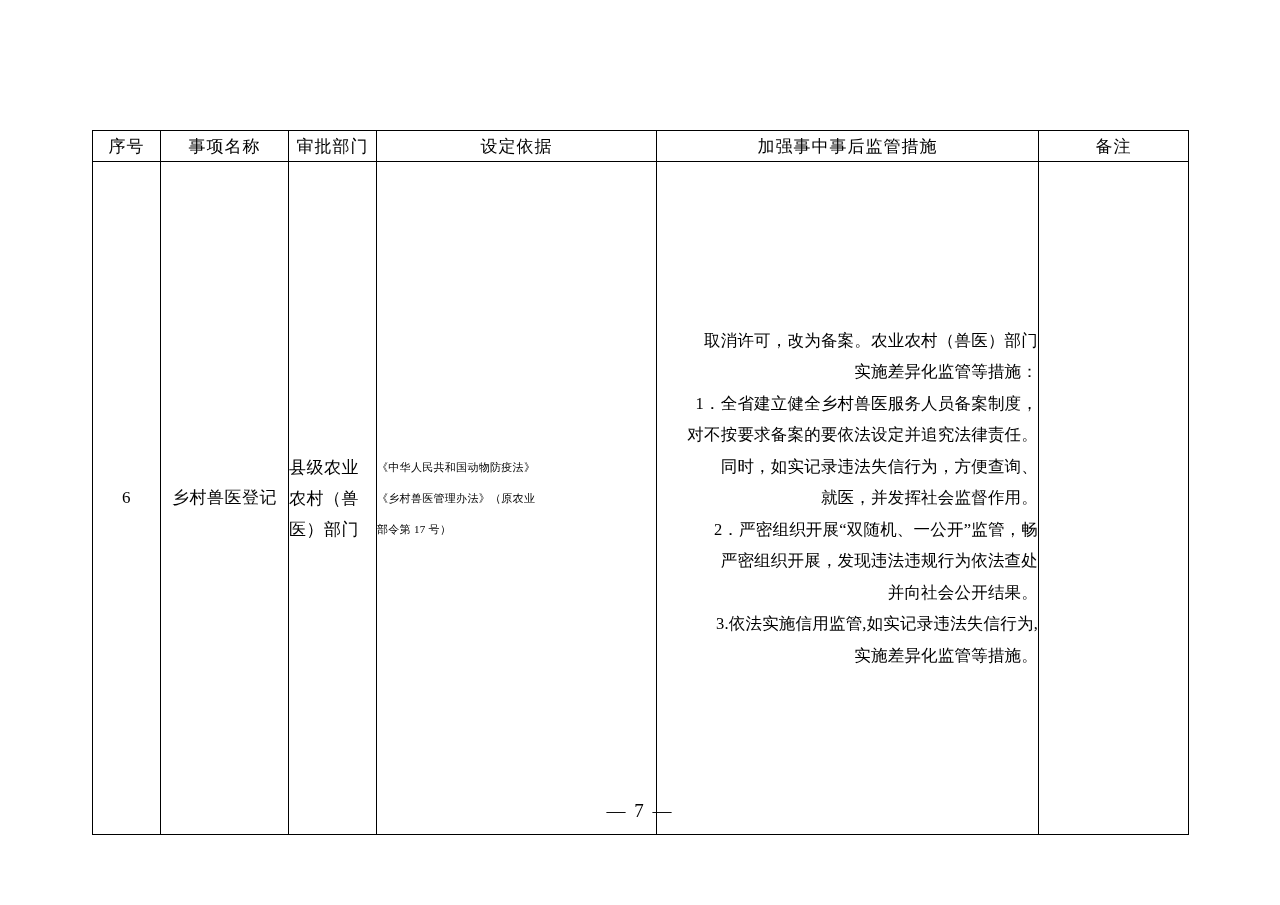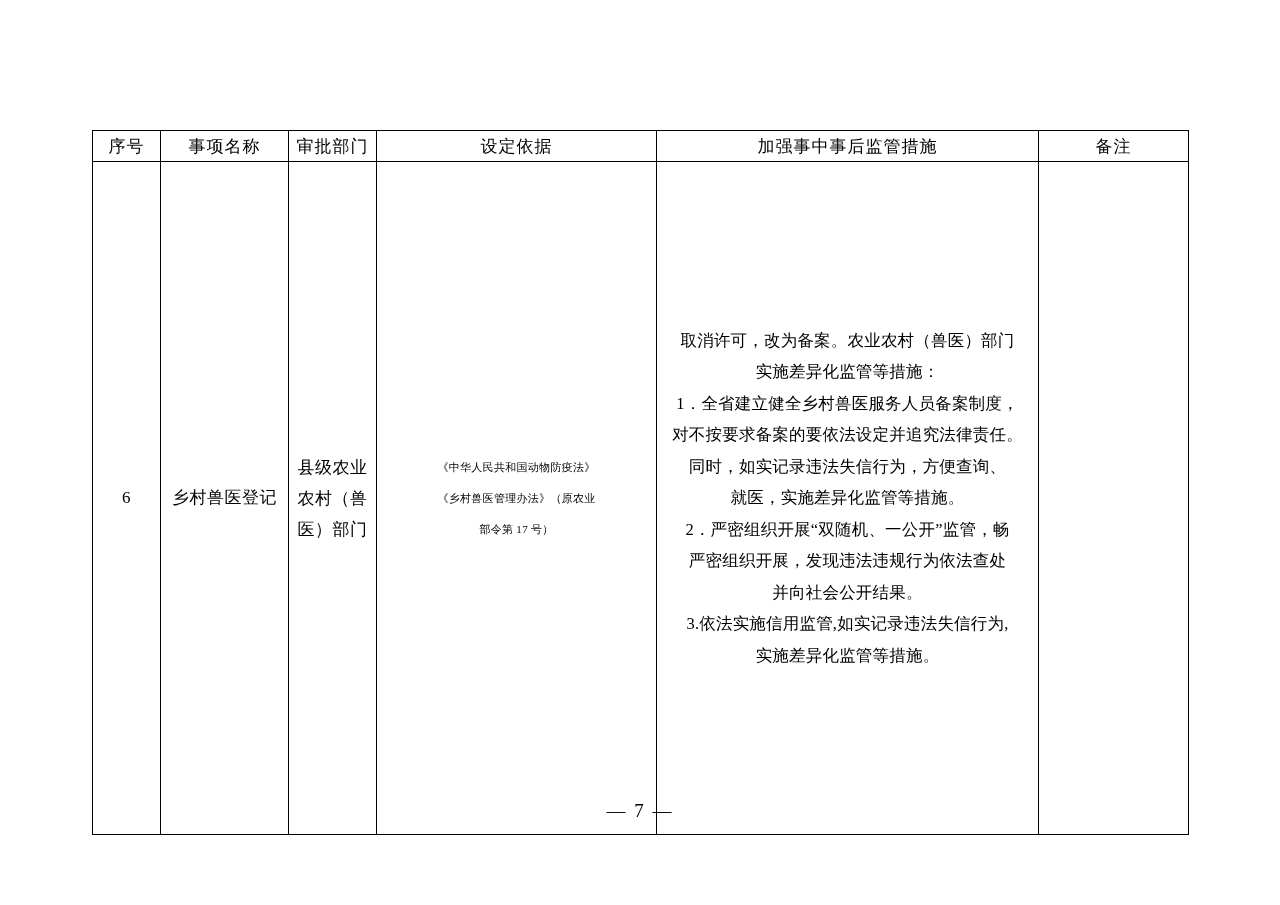--- a/index.html
+++ b/index.html
@@ -69,33 +69,32 @@
     letter-spacing: 0.5px;
   }
   .c-basis {
     text-align: left;
     font-size: 11px;
     line-height: 31px;
     padding: 0 10px;
     letter-spacing: 0.3px;
   }
   .c-meas {
-    text-align: center;
+    text-align: right;
     font-size: 16.5px;
     line-height: 31.5px;
     padding: 0 12px 0 10px;
     letter-spacing: 0.2px;
   }
   .meas-block p {
     margin: 0;
     text-indent: 0;
   }
   .dept-block p, .basis-block p {
     margin: 0;
-    text-align: center;
   }
   .page-number {
     position: absolute;
     left: 0;
     top: 800px;
     width: 1280px;
     text-align: center;
     font-size: 19px;
     letter-spacing: 2px;
     font-family: "Liberation Serif", "DejaVu Serif", serif;
@@ -143,21 +142,21 @@
             <p>部令第 17 号）</p>
           </div>
         </td>
         <td class="c-meas">
           <div class="meas-block">
             <p>取消许可，改为备案。农业农村（兽医）部门</p>
             <p>实施差异化监管等措施：</p>
             <p>1．全省建立健全乡村兽医服务人员备案制度，</p>
             <p>对不按要求备案的要依法设定并追究法律责任。</p>
             <p>同时，如实记录违法失信行为，方便查询、</p>
-            <p>就医，实施差异化监管等措施。</p>
+            <p>就医，并发挥社会监督作用。</p>
             <p>2．严密组织开展“双随机、一公开”监管，畅</p>
             <p>严密组织开展，发现违法违规行为依法查处</p>
             <p>并向社会公开结果。</p>
             <p>3.依法实施信用监管,如实记录违法失信行为,</p>
             <p>实施差异化监管等措施。</p>
           </div>
         </td>
         <td class="c-center"></td>
       </tr>
     </tbody>

